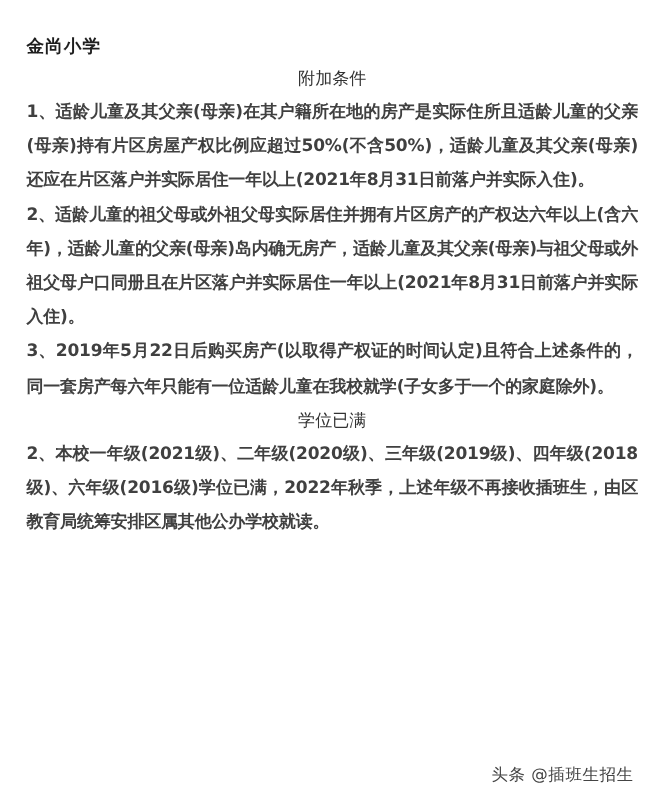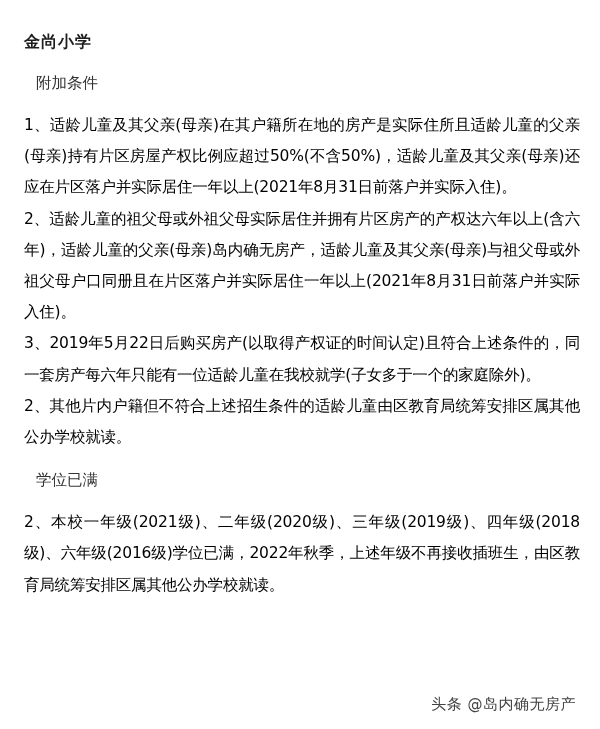--- a/index.html
+++ b/index.html
@@ -1,40 +1,39 @@
 <!DOCTYPE html>
 <html><head>
 <meta charset="utf-8">
 <style>
   html, body { margin: 0; padding: 0; background: #ffffff; }
   body { width: 600px; height: 729px; overflow: hidden; position: relative;
          font-family: "DejaVu Sans", "Liberation Sans", sans-serif; color: #2b2b2b; }
   .page { position: absolute; left: 24px; top: 28px; width: 556px; }
   .title { font-size: 16px; font-weight: bold; line-height: 28px; color: #1e1e1e; margin: 0; letter-spacing: 1px; }
-  .section { font-size: 15.5px; line-height: 30px; color: #333; margin: 12px; }
-  .para { font-size: 15.5px; line-height: 31.2px; color: #000000; margin: 0; text-align: justify; letter-spacing: -0.2px; word-break: break-all; }
+  .section { font-size: 15.5px; line-height: 30px; color: #333; margin: 0; text-align: center; }
+  .para { font-size: 15.5px; line-height: 31.2px; color: #404040; margin: 0; text-align: justify; letter-spacing: -0.2px; word-break: break-all; font-weight: bold; }
   .watermark { position: absolute; right: 24px; top: 695px; font-size: 15px; color: #444;
                letter-spacing: 0.5px; text-shadow: 0 0 1px #fff, 0 0 2px #fff; }
 </style>
 </head>
 <body>
 
 <div class="page">
   <h1 class="title">金尚小学</h1>
 
   <div>
     <p class="section">附加条件</p>
     <p class="para">1、适龄儿童及其父亲(母亲)在其户籍所在地的房产是实际住所且适龄儿童的父亲(母亲)持有片区房屋产权比例应超过50%(不含50%)，适龄儿童及其父亲(母亲)还应在片区落户并实际居住一年以上(2021年8月31日前落户并实际入住)。</p>
     <p class="para">2、适龄儿童的祖父母或外祖父母实际居住并拥有片区房产的产权达六年以上(含六年)，适龄儿童的父亲(母亲)岛内确无房产，适龄儿童及其父亲(母亲)与祖父母或外祖父母户口同册且在片区落户并实际居住一年以上(2021年8月31日前落户并实际入住)。</p>
     <p class="para">3、2019年5月22日后购买房产(以取得产权证的时间认定)且符合上述条件的，同一套房产每六年只能有一位适龄儿童在我校就学(子女多于一个的家庭除外)。</p>
   </div>
 
   <div>
-    <p class="para">2、其他片内户籍但不符合上述招生条件的适龄儿童由区教育局统筹安排区属其他公办学校就读。</p>
   </div>
 
   <div>
     <p class="section">学位已满</p>
     <p class="para">2、本校一年级(2021级)、二年级(2020级)、三年级(2019级)、四年级(2018级)、六年级(2016级)学位已满，2022年秋季，上述年级不再接收插班生，由区教育局统筹安排区属其他公办学校就读。</p>
   </div>
 </div>
 
-<div class="watermark">头条 @岛内确无房产</div>
+<div class="watermark">头条 @插班生招生</div>
 
 </body></html>

